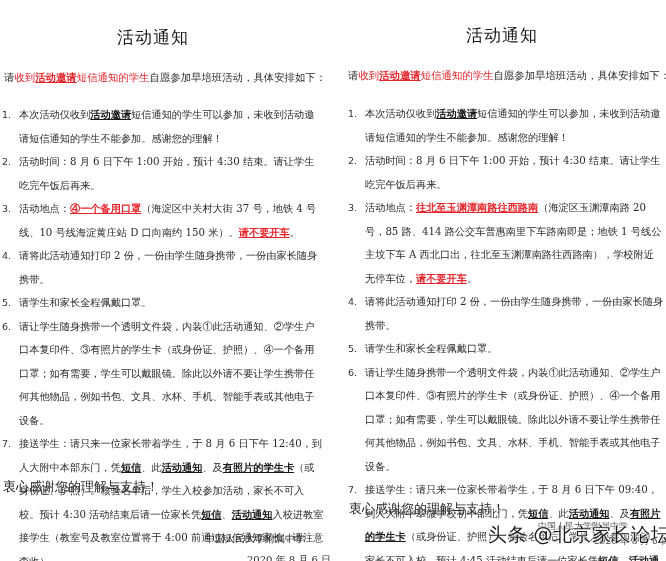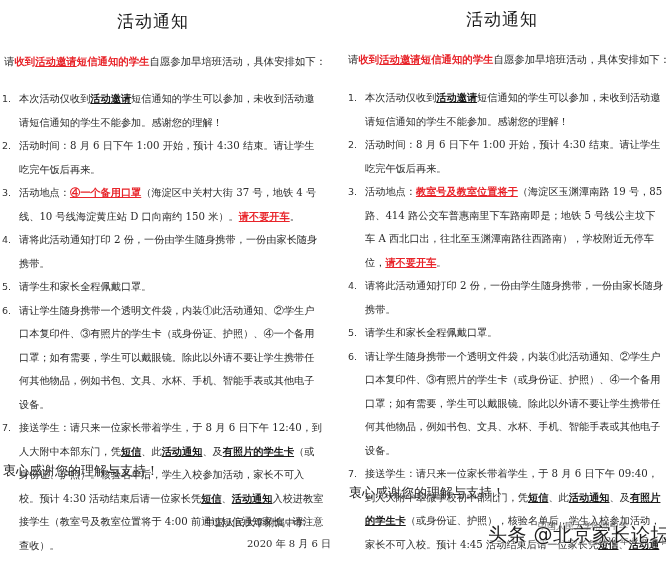--- a/index.html
+++ b/index.html
@@ -2,37 +2,37 @@
 <html><head>
   <meta charset="utf-8">
   <style>
     html, body { margin: 0; padding: 0; background: #ffffff; }
     body {
       width: 666px; height: 561px; overflow: hidden; position: relative;
       font-family: "DejaVu Serif", "Liberation Serif", serif;
       color: #2a2a2a;
     }
     .doc {
-      position: absolute; top: 0; height: 434px;
+      position: absolute; top: 16px; height: 434px;
       box-sizing: border-box;
     }
     .doc-left { left: 0; width: 330px; }
     .doc-right { left: 336px; width: 330px; }
     .title {
       position: absolute; font-size: 17px; color: #1a1a1a; letter-spacing: 1px;
       white-space: nowrap;
     }
     .doc-left .title { left: 117px; top: 10px; }
     .doc-right .title { left: 130px; top: 8px; }
     .intro {
       position: absolute; font-size: 10.4px; white-space: nowrap; line-height: 14px;
     }
     .doc-left .intro { left: 4px; top: 54px; }
     .doc-right .intro { left: 12px; top: 52px; }
-    .red-bold { color: #e8242a; font-weight: bold; text-align: center; }
+    .red-bold { color: #e8242a; font-weight: normal; text-align: center; }
     .red-ul { color: #e8242a; text-decoration: underline; font-weight: bold; }
     .ul { text-decoration: underline; font-weight: bold; color: #1a1a1a; }
     .list {
       position: absolute; margin: 0; padding: 0; list-style: none;
       font-size: 10.2px; line-height: 23.5px;
     }
     .doc-left .list { left: 2px; top: 87px; width: 322px; }
     .doc-right .list { left: 12px; top: 86px; width: 316px; }
     .list li { position: relative; padding-left: 17px; }
     .list li .num {
@@ -81,21 +81,21 @@
 </div>
 
 <div class="doc doc-right">
   <div class="title">活动通知</div>
   <div class="intro">
     <span>请</span><span class="red-bold">收到</span><span class="red-ul">活动邀请</span><span class="red-bold">短信通知的学生</span><span>自愿参加早培班活动，具体安排如下：</span>
   </div>
   <ol class="list">
     <li><span class="num">1.</span><span>本次活动仅收到</span><span class="ul">活动邀请</span><span>短信通知的学生可以参加，未收到活动邀请短信通知的学生不能参加。感谢您的理解！</span></li>
     <li><span class="num">2.</span><span>活动时间：8 月 6 日下午 1:00 开始，预计 4:30 结束。请让学生吃完午饭后再来。</span></li>
-    <li><span class="num">3.</span><span>活动地点：</span><span class="red-ul">教室号及教室位置将于</span><span>（海淀区玉渊潭南路 19 号，85 路、414 路公交车普惠南里下车路南即是；地铁 5 号线公主坟下车 A 西北口出，往北至玉渊潭南路往西路南），学校附近无停车位，</span><span class="red-ul">请不要开车</span><span>。</span></li>
+    <li><span class="num">3.</span><span>活动地点：</span><span class="red-ul">往北至玉渊潭南路往西路南</span><span>（海淀区玉渊潭南路 20 号，85 路、414 路公交车普惠南里下车路南即是；地铁 1 号线公主坟下车 A 西北口出，往北至玉渊潭南路往西路南），学校附近无停车位，</span><span class="red-ul">请不要开车</span><span>。</span></li>
     <li><span class="num">4.</span><span>请将此活动通知打印 2 份，一份由学生随身携带，一份由家长随身携带。</span></li>
     <li><span class="num">5.</span><span>请学生和家长全程佩戴口罩。</span></li>
     <li><span class="num">6.</span><span>请让学生随身携带一个透明文件袋，内装①此活动通知、②学生户口本复印件、③有照片的学生卡（或身份证、护照）、④一个备用口罩；如有需要，学生可以戴眼镜。除此以外请不要让学生携带任何其他物品，例如书包、文具、水杯、手机、智能手表或其他电子设备。</span></li>
     <li><span class="num">7.</span><span>接送学生：请只来一位家长带着学生，于 8 月 6 日下午 09:40，到人大附中翠微学校初中部北门，凭</span><span class="ul">短信</span><span>、此</span><span class="ul">活动通知</span><span>、及</span><span class="ul">有照片的学生卡</span><span>（或身份证、护照），核验名单后，学生入校参加活动，家长不可入校。预计 4:45 活动结束后请一位家长凭</span><span class="ul">短信</span><span>、</span><span class="ul">活动通知</span></li>
 
   </ol>
   <div class="closing">衷心感谢您的理解与支持！</div>
   <div class="signature">中国人民大学附属中学</div>
   <div class="date">2020 年 8 月 6 日</div>
 </div>

